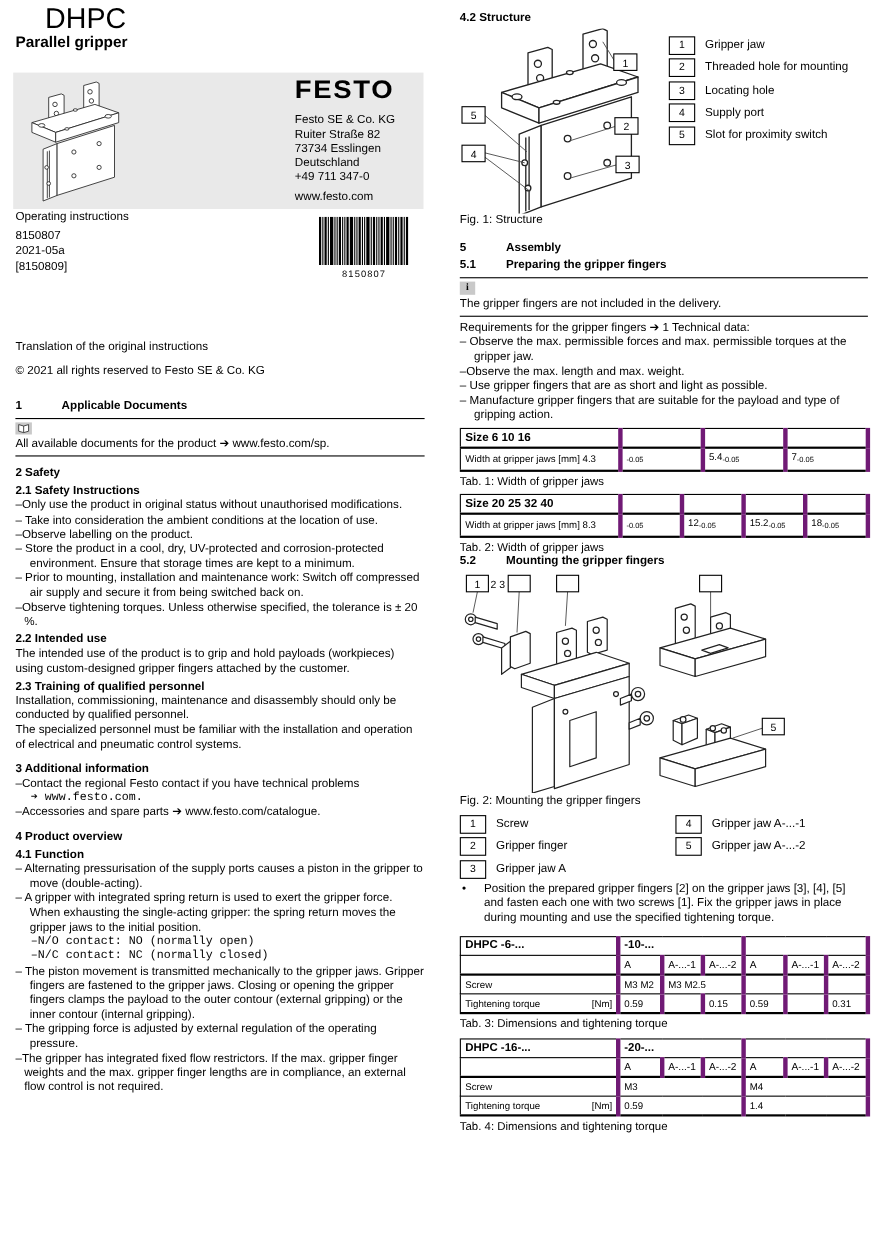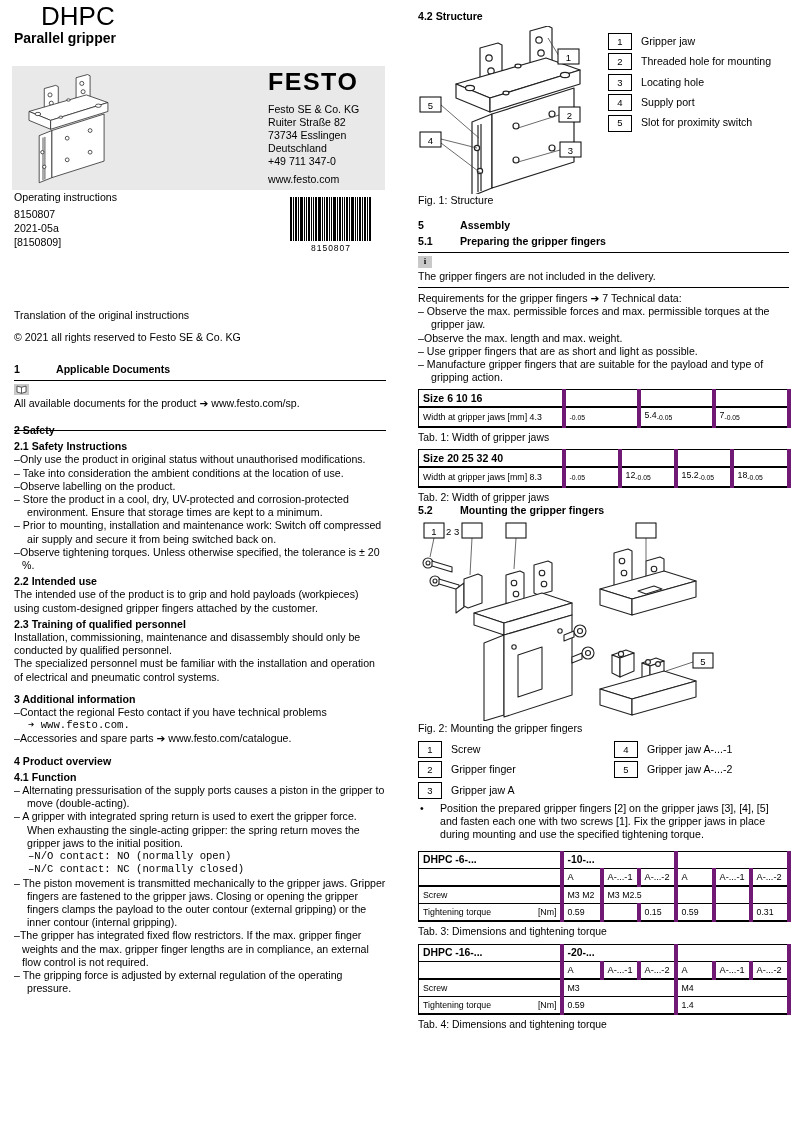--- a/index.html
+++ b/index.html
@@ -19,21 +19,21 @@
   #codes{left:14px;top:207px;line-height:14px;}
   #barcode{left:290px;top:197px;width:82px;text-align:center;}
   #barcode .num{font-size:8.5px;line-height:9px;letter-spacing:1px;}
   #translation{left:14px;top:309px;}
   #copyright{left:14px;top:331px;}
   .secrow{display:flex;font-weight:bold;}
   .secnum{width:42px;flex:none;}
   #sec1{left:14px;top:363px;width:372px;border-bottom:1.5px solid #000;padding-bottom:4px;}
   .iconbox{width:15px;height:11px;background:#c9c9c9;display:flex;align-items:center;justify-content:center;margin-bottom:2px;}
   .iconbox.info{font-weight:bold;font-size:9px;width:14px;height:12px;font-family:"Liberation Serif",serif;}
-  #note1{left:14px;top:384px;width:372px;border-bottom:1.5px solid #000;padding-bottom:20px;}
+  #note1{left:14px;top:384px;width:372px;border-bottom:1.5px solid #000;padding-bottom:4px;}
   #leftbody{left:14px;top:424px;width:372px;}
   .ln{margin:0;}
   .ln.h2{font-weight:bold;margin-top:9px;}
   .ln.h3{font-weight:bold;margin-top:3px;}
   .ln.li{padding-left:13px;text-indent:-13px;}
   .ln.lic{padding-left:8px;text-indent:-8px;}
   .ln.li2{margin-left:14px;padding-left:8px;text-indent:-8px;font-family:Liberation Mono, monospace;}
   #leftbody .ln:first-child{margin-top:0;}
   
   #s42{left:418px;top:10px;font-weight:bold;}
@@ -213,22 +213,22 @@
       <div class="ln lic">–Contact the regional Festo contact if you have technical problems</div>
       <div class="ln li2">➔ www.festo.com.</div>
       <div class="ln lic">–Accessories and spare parts  ➔ www.festo.com/catalogue.</div>
       <div class="ln h2">4 Product overview</div>
       <div class="ln h3">4.1 Function</div>
       <div class="ln li">– Alternating pressurisation of the supply ports causes a piston in the gripper to move (double-acting).</div>
       <div class="ln li">– A gripper with integrated spring return is used to exert the gripper force. When exhausting the single-acting gripper: the spring return moves the gripper jaws to the initial position.</div>
       <div class="ln li2">–N/O contact: NO (normally open)</div>
       <div class="ln li2">–N/C contact: NC (normally closed)</div>
       <div class="ln li">– The piston movement is transmitted mechanically to the gripper jaws. Gripper fingers are fastened to the gripper jaws. Closing or opening the gripper fingers clamps the payload to the outer contour (external gripping) or the inner contour (internal gripping).</div>
+      <div class="ln li">– The gripping force is adjusted by external regulation of the operating pressure.</div>
       <div class="ln lic">–The gripper has integrated fixed flow restrictors. If the max. gripper finger weights and the max. gripper finger lengths are in compliance, an external flow control is not required.</div>
-      <div class="ln li">– The gripping force is adjusted by external regulation of the operating pressure.</div>
     </div>
 
   <div class="abs" id="s42">4.2 Structure</div>
 
   <div class="abs" id="fig1">
     <svg width="371" height="168">
       <use href="#gripperdef"></use>
       <g class="ldr">
         <line x1="130" y1="12" x2="141" y2="30"></line>
         <line x1="100" y1="102" x2="141" y2="89"></line>
@@ -283,21 +283,21 @@
     <span class="secnum">5.1</span>
     <span>Preparing the gripper fingers</span>
   </div>
 
   <div class="abs" id="note2">
     <div class="iconbox info">i</div>
     <div>The gripper fingers are not included in the delivery.</div>
   </div>
 
   <div class="abs" id="reqs">
-      <div class="ln p">Requirements for the gripper fingers ➔ 7 Technical data:</div>
+      <div class="ln p">Requirements for the gripper fingers ➔ 1 Technical data:</div>
       <div class="ln li">– Observe the max. permissible forces and max. permissible torques at the gripper jaw.</div>
       <div class="ln lic">–Observe the max. length and max. weight.</div>
       <div class="ln li">– Use gripper fingers that are as short and light as possible.</div>
       <div class="ln li">– Manufacture gripper fingers that are suitable for the payload and type of gripping action.</div>
     </div>
 
   <div class="abs" id="tab1w">
     <table class="tbl t12">
       <colgroup>
           <col style="width:145px">

